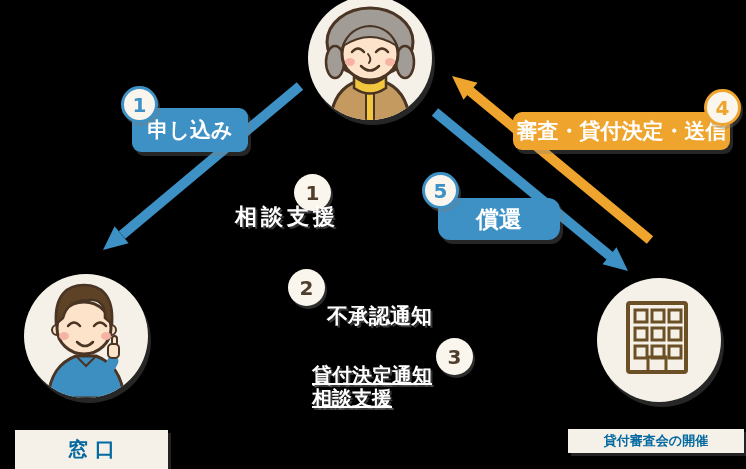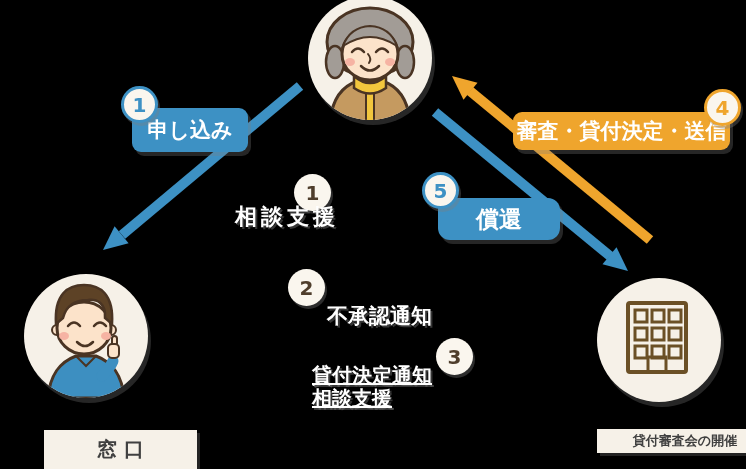--- a/index.html
+++ b/index.html
@@ -30,24 +30,23 @@
   .badge-plain{color:#4f3e2c;}
 
   .step-text{
     color:#fff;font-weight:700;
     text-shadow:2px 2px 0 rgba(120,120,120,.45);
     white-space:nowrap;
   }
 
   .actor-label{
     display:flex;align-items:center;justify-content:center;
-    background:#f6f1e8;color:#404040;font-weight:700;
+    background:#f6f1e8;color:#0369a1;font-weight:700;
     box-shadow:3px 3px 0 rgba(125,125,125,.28);
     white-space:nowrap;
-    margin-left:29px;
   }
 </style>
 </head>
 <body>
 
 <div class="stage">
 
   <svg width="746" height="469" viewBox="0 0 746 469">
     <defs>
       <clipPath id="clipWoman">

